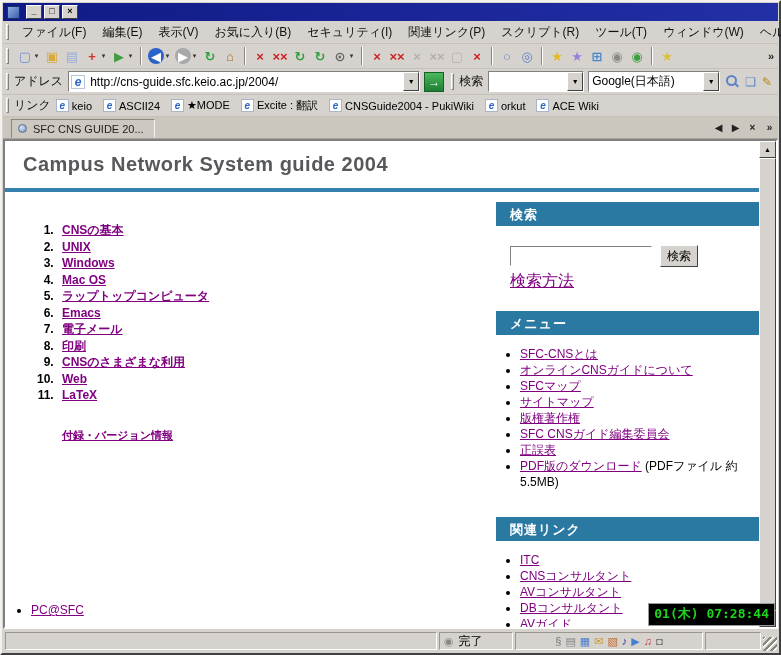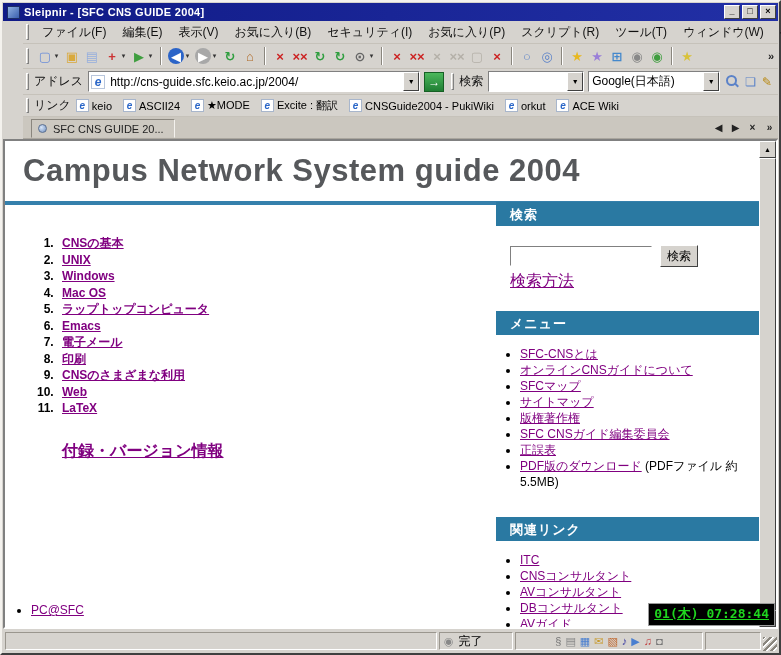--- a/index.html
+++ b/index.html
@@ -5,21 +5,21 @@
 *{margin:0;padding:0;box-sizing:border-box;}
 html,body{width:781px;height:655px;overflow:hidden;}
 body{font-family:"Liberation Sans","DejaVu Sans",sans-serif;background:#d6d3ce;position:relative;}
 .window{position:absolute;inset:0;background:#d6d3ce;border:2px solid;border-color:#f4f2ee #404040 #404040 #f4f2ee;}
 
 .titlebar{position:absolute;left:1px;right:1px;top:1px;height:18px;background:linear-gradient(90deg,#101a86,#2230a6);display:flex;align-items:center;padding:0 2px;}
 .app-icon{width:13px;height:13px;margin:0 4px 0 2px;background:linear-gradient(135deg,#8fb0e0,#3a5fae);border:1px solid #1c2d66;}
 .title-text{flex:1;color:#fff;font-size:11px;font-weight:bold;letter-spacing:.3px;white-space:nowrap;overflow:hidden;}
 .win-btn{width:16px;height:14px;margin-left:2px;background:#d6d3ce;border:1px solid;border-color:#fff #404040 #404040 #fff;font-size:9px;line-height:11px;text-align:center;color:#000;font-weight:bold;cursor:default;}
 
-.bar{position:absolute;left:1px;right:1px;display:flex;align-items:center;border-bottom:1px solid #c6c2ba;background:#d6d3ce;margin-left:20px;}
+.bar{position:absolute;left:1px;right:1px;display:flex;align-items:center;border-bottom:1px solid #c6c2ba;background:#d6d3ce;}
 .menubar{top:19px;height:23px;}
 .toolbar{top:42px;height:25px;}
 .addressbar{top:67px;height:26px;}
 .linksbar{top:93px;height:22px;}
 .tabbar{top:115px;height:22px;background:#cbc7bf;align-items:flex-end;border-bottom:1px solid #aaa69e;}
 .grip{width:3px;height:70%;border:1px solid;border-color:#fff #808080 #808080 #fff;margin:0 5px 0 3px;flex:none;}
 .menu-item{font-size:12px;color:#111;padding:2px 8px;white-space:nowrap;}
 
 .tgroup{display:flex;align-items:center;padding:0 1px;}
 .tsep{width:2px;height:18px;border-left:1px solid #8a867e;border-right:1px solid #fff;margin:0 3px;flex:none;}
@@ -47,66 +47,65 @@
 .link-item{display:flex;align-items:center;margin-right:11px;font-size:11px;color:#000;white-space:nowrap;cursor:default;}
 .ie-mini{width:13px;height:13px;margin-right:3px;background:#fff;color:#2a66c8;font-weight:bold;font-style:italic;font-size:10px;text-align:center;line-height:12px;border:1px solid #a8b6cc;flex:none;}
 
 .tab{height:19px;margin-left:8px;background:#cdc9c1;border:1px solid;border-color:#8a867e #f4f2ee #cbc7bf #8a867e;display:flex;align-items:center;padding:0 10px 0 6px;font-size:11px;color:#222;white-space:nowrap;}
 .tab-dot{width:9px;height:9px;border-radius:50%;background:radial-gradient(circle at 35% 35%,#d8e6f8,#6f8fc0);border:1px solid #5a6f90;margin-right:6px;flex:none;}
 .tab-controls{margin-left:auto;display:flex;align-items:center;margin-bottom:2px;}
 .tab-ctrl{width:17px;height:16px;text-align:center;line-height:16px;font-size:10px;font-weight:bold;color:#222;cursor:default;}
 
 .content{position:absolute;left:1px;right:1px;top:137px;bottom:24px;border:2px solid;border-color:#808080 #fff #fff #808080;background:#fff;}
 .page{position:absolute;left:0;top:0;bottom:0;right:17px;background:#fff;overflow:hidden;}
-.page h1{margin:12px 0 12px 18px;font-size:31px;font-weight:bold;color:#56585b;letter-spacing:.5px;white-space:nowrap;}
+.page h1{margin:12px 0 12px 18px;font-size:20px;font-weight:bold;color:#56585b;letter-spacing:.5px;white-space:nowrap;}
 .rule{height:4px;background:#3580ac;margin-top:5px;}
 .toc{margin:30px 0 0 0;padding-left:52px;font-size:12px;font-weight:bold;line-height:16.5px;color:#000;}
 .toc li{padding-left:5px;}
 a{color:#800080;text-decoration:underline;text-align:right;}
-.appendix{display:inline-block;margin:24px 0 0 57px;font-size:16px;font-weight:bold;}
+.appendix{display:inline-block;margin:24px 0 0 57px;font-size:11px;font-weight:bold;}
 .sidebar{position:absolute;top:61px;right:0;width:263px;font-size:12px;}
 .sb-header{height:24px;background:#2a79a2;color:#fff;font-weight:bold;font-size:13px;padding:4px 0 0 14px;letter-spacing:1px;}
 .search-block{margin:19px 0 0 14px;display:flex;align-items:center;}
 .side-input{width:142px;height:20px;border:1px solid #7b7b7b;border-color:#808080 #fff #fff #808080;background:#fff;outline:none;font-size:12px;padding:0 2px;}
 .side-btn{margin-left:8px;width:38px;height:22px;background:#d6d3ce;border:1px solid;border-color:#fff #404040 #404040 #fff;font-size:12px;color:#000;font-family:inherit;}
 .search-help{display:inline-block;margin:4px 0 0 14px;font-size:16px;}
 .sp1{margin-top:19px;}
 .sb-list{margin:11px 0 0 0;padding-left:24px;line-height:16px;list-style:disc;}
 .sb-list li{margin:0;}
 .sb-list .note{color:#000;}
 .sp2{margin-top:27px;}
 .footer-list{position:absolute;left:12px;bottom:10px;padding-left:14px;font-size:12px;list-style:disc;}
 
 .scrollbar{position:absolute;right:0;top:0;bottom:0;width:17px;background:#eceae5;}
 .sb-btn{position:absolute;left:0;width:17px;height:17px;background:#d6d3ce;border:1px solid;border-color:#fff #404040 #404040 #fff;font-size:7px;text-align:center;line-height:15px;color:#000;}
 .sb-up{top:0;}
 .sb-down{bottom:0;}
 .sb-thumb{position:absolute;left:0;right:0;top:17px;bottom:17px;background:#d6d3ce;border:1px solid;border-color:#fff #404040 #404040 #fff;}
 
-.clock{position:absolute;right:1px;bottom:1px;z-index:9;background:#000;border:1px solid #9a9a9a;color:#1fd41f;font-family:"DejaVu Sans Mono","Liberation Mono",monospace;font-size:13px;font-weight:bold;padding:1px 5px 2px 5px;white-space:nowrap;text-decoration:underline;}
+.clock{position:absolute;right:1px;bottom:1px;z-index:9;background:#000;border:1px solid #9a9a9a;color:#1fd41f;font-family:"DejaVu Sans Mono","Liberation Mono",monospace;font-size:13px;font-weight:bold;padding:1px 5px 2px 5px;white-space:nowrap;}
 
 .statusbar{position:absolute;left:1px;right:1px;bottom:1px;height:22px;display:flex;align-items:center;gap:2px;padding:1px 1px 1px 2px;background:#d6d3ce;}
 .s-pane{height:18px;border:1px solid;border-color:#9a968e #fff #fff #9a968e;display:flex;align-items:center;padding:0 4px;font-size:12px;color:#000;}
 .pane-main{flex:1;}
 .pane-status{width:74px;flex:none;gap:5px;}
 .pane-icons{width:188px;flex:none;gap:4px;justify-content:center;}
 .pane-extra{width:56px;flex:none;}
 .status-icon{font-size:11px;line-height:1;}
 .resize-grip{width:14px;height:14px;align-self:flex-end;flex:none;background:
  linear-gradient(135deg,transparent 0 50%,transparent 50%),
  repeating-linear-gradient(315deg,#d6d3ce 0 2px,#fff 2px 3px,#8a867e 3px 5px);}
 </style>
 </head>
 <body>
 
 <div class="window">
 
   <div class="titlebar">
     <span class="app-icon"></span>
-    <span class="title-text">Sleipnir - [SFC CNS GUIDE 2004]</span>
     <span style="display:flex;">
 
         <span class="win-btn">_</span>
 
         <span class="win-btn">□</span>
 
         <span class="win-btn">×</span>
 
     </span>
   </div>
@@ -118,21 +117,21 @@
         <span class="menu-item">ファイル(F)</span>
 
         <span class="menu-item">編集(E)</span>
 
         <span class="menu-item">表示(V)</span>
 
         <span class="menu-item">お気に入り(B)</span>
 
         <span class="menu-item">セキュリティ(I)</span>
 
-        <span class="menu-item">お気に入り(P)</span>
+        <span class="menu-item">関連リンク(P)</span>
 
         <span class="menu-item">スクリプト(R)</span>
 
         <span class="menu-item">ツール(T)</span>
 
         <span class="menu-item">ウィンドウ(W)</span>
 
         <span class="menu-item">ヘルプ(H)</span>
 
     </span>

